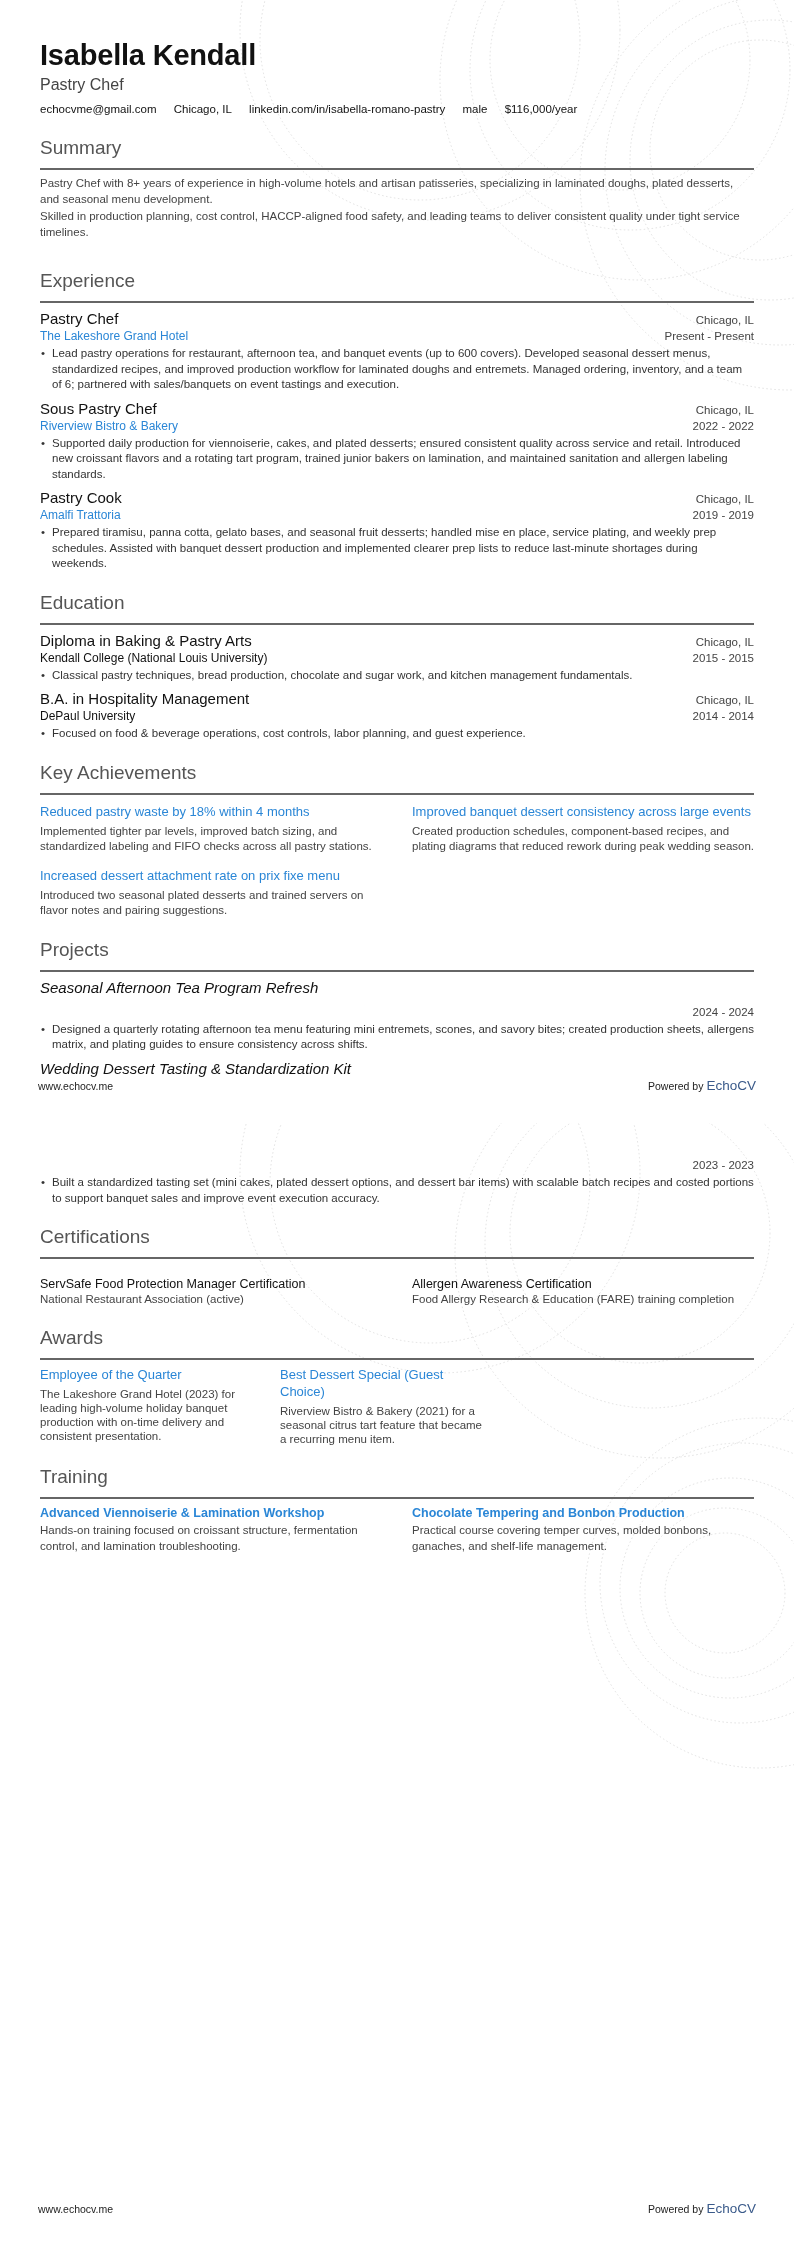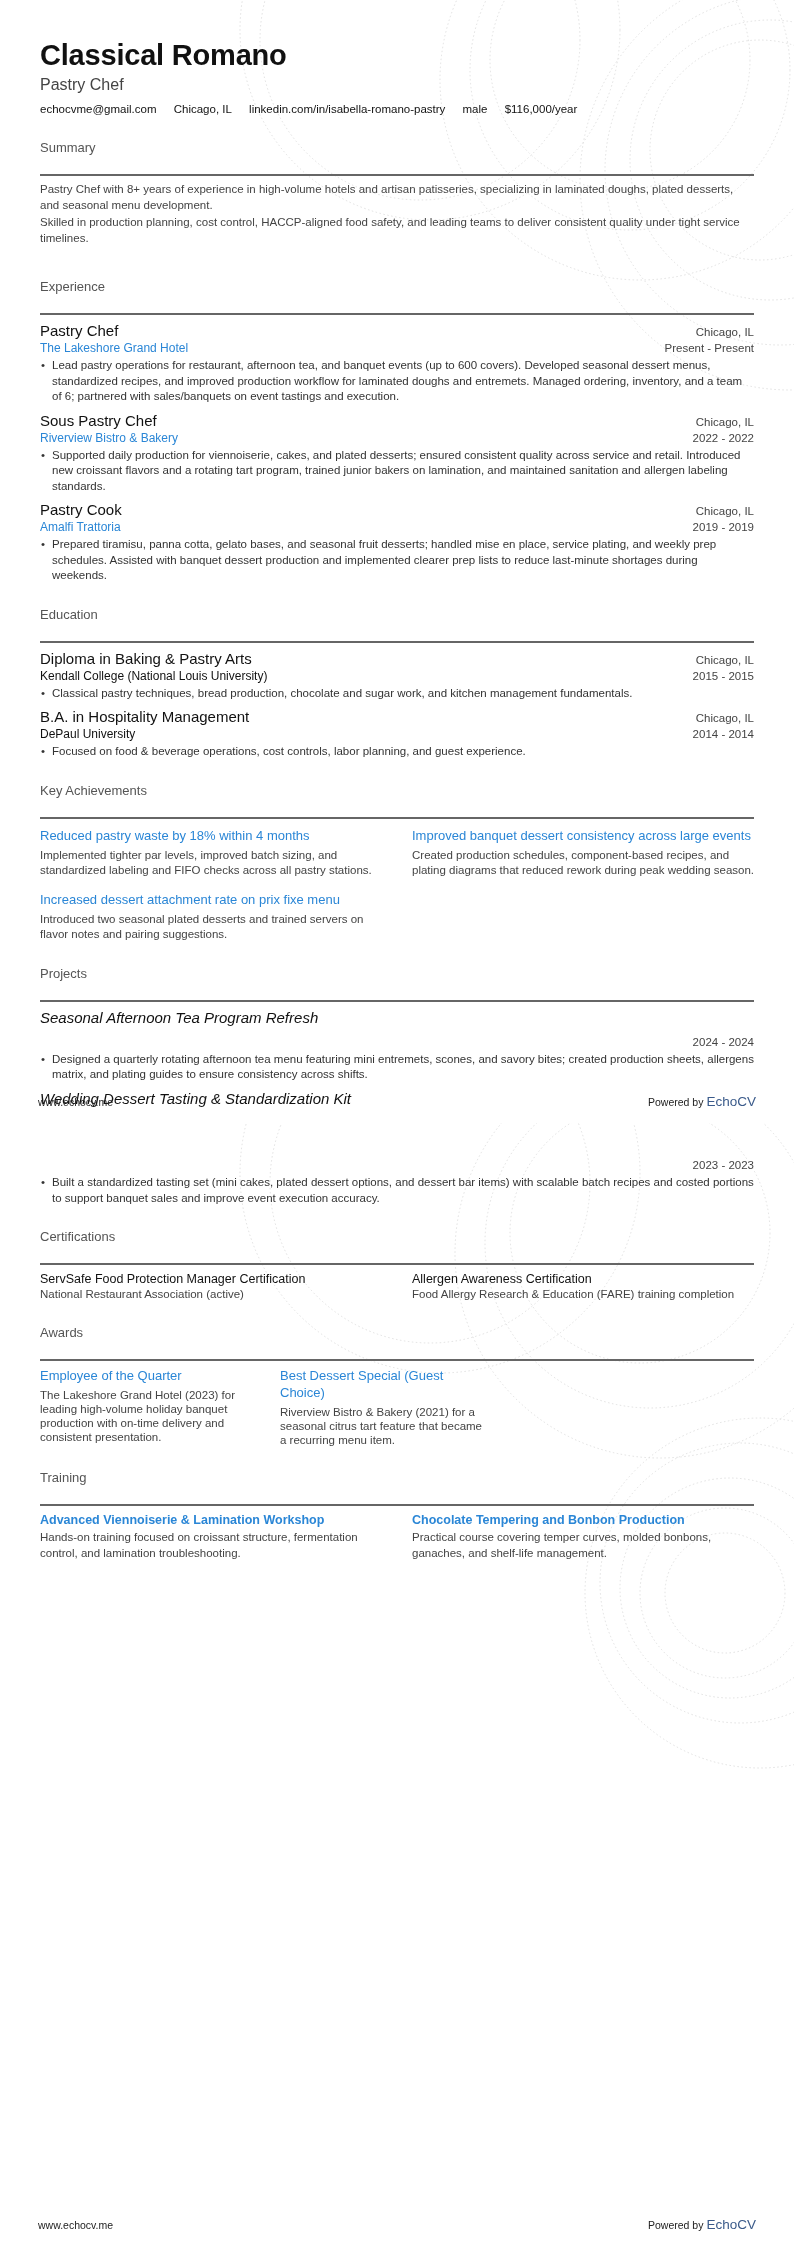--- a/index.html
+++ b/index.html
@@ -6,45 +6,45 @@
   body { width: 794px; font-family: "Liberation Sans", "DejaVu Sans", sans-serif; color: #222; }
   .page { position: relative; width: 794px; height: 1123px; overflow: hidden; background: #fff; }
   .page + .page { height: 1123px; }
   .deco { position: absolute; top: 0; left: 0; width: 794px; height: 1123px; pointer-events: none; z-index: 0; }
   .content { position: relative; z-index: 1; padding: 0 40px 0 40px; }
   .name { font-size: 29px; font-weight: bold; color: #111; margin: 0; padding-top: 38px; line-height: 34px; letter-spacing: -0.2px; }
   .role { font-size: 16px; color: #444; margin-top: 3px; line-height: 20px; }
   .contact { font-size: 11.5px; color: #111; margin-top: 6px; line-height: 16px; }
   .contact span { margin-right: 14px; text-align: center; }
   .section { margin-top: 20px; }
-  .section-title { font-size: 13px; color: #555; line-height: 18px; padding-bottom: 17px; border-bottom: 2.5px solid #666; margin-bottom: 6px; }
+  .section-title { font-size: 19px; color: #555; line-height: 18px; padding-bottom: 11px; border-bottom: 2.5px solid #666; margin-bottom: 6px; }
   .para { font-size: 11.5px; color: #444; line-height: 15.5px; margin: 0 0 2px 0; }
   .sub-title { font-size: 14px; color: #111; margin-top: 8px; line-height: 18px; }
   .skills-row { display: flex; flex-wrap: wrap; gap: 0 16px; margin-top: 4px; }
   .skill { font-size: 11.5px; color: #444; padding-bottom: 6px; border-bottom: 1.5px solid #111; line-height: 14px; }
   .entry { margin-top: 6px; }
   .row { display: flex; justify-content: space-between; align-items: baseline; }
   .entry-title { font-size: 15px; color: #111; line-height: 19px; }
   .entry-right { font-size: 11.5px; color: #444; line-height: 16px; }
   .company { font-size: 12px; color: #2a86d6; line-height: 16px; }
   .school { font-size: 12px; color: #111; line-height: 16px; }
   ul.bullets { margin: 2px 0 0 0; padding: 0 0 0 12px; list-style: none; }
   ul.bullets li { position: relative; font-size: 11.5px; color: #333; line-height: 15.5px; padding-left: 0; }
   ul.bullets li::before { content: "•"; position: absolute; left: -11px; top: 0; color: #333; }
   .grid2 { display: grid; grid-template-columns: 1fr 1fr; column-gap: 30px; row-gap: 10px; }
   .ach-title { font-size: 13px; color: #2a86d6; line-height: 17px; margin-top: 2px; }
   .ach-desc { font-size: 11.5px; color: #444; line-height: 15.5px; margin-top: 4px; }
   .grid-awards { display: grid; grid-template-columns: 210px 210px; column-gap: 30px; }
   .award-title { font-size: 13px; color: #2a86d6; line-height: 17px; }
   .award-desc { font-size: 11.5px; color: #444; line-height: 14px; margin-top: 4px; }
-  .cert-title { font-size: 12.5px; color: #111; line-height: 16px; }
+  .cert-title { font-size: 12.5px; color: #111; line-height: 16px; margin-top: 11px; }
   .cert-desc { font-size: 11.5px; color: #444; line-height: 15px; }
   .train-title { font-size: 12.5px; color: #2a86d6; font-weight: bold; line-height: 16px; }
   .train-desc { font-size: 11.5px; color: #444; line-height: 15.5px; margin-top: 2px; }
-  .footer { position: absolute; left: 38px; right: 38px; bottom: 14px; display: flex; justify-content: space-between; align-items: baseline; z-index: 2; }
+  .footer { position: absolute; left: 38px; right: 38px; bottom: 30px; display: flex; justify-content: space-between; align-items: baseline; z-index: 2; }
   .footer-left { font-size: 10.5px; color: #222; }
   .footer-right { font-size: 10.5px; color: #222; }
   .footer-right .brand { font-size: 13.5px; color: #3a5a8a; margin-left: 3px; }
   .proj-title { font-size: 15px; color: #111; line-height: 19px; margin-top: 6px; font-style: italic; }
   .proj-date { text-align: right; font-size: 11.5px; color: #444; line-height: 16px; margin-top: 7px; }
 </style>
 </head>
 <body>
 
 <div class="page">
@@ -55,21 +55,21 @@
       <circle cx="620" cy="60" r="130"></circle>
       <circle cx="630" cy="70" r="160"></circle>
       <circle cx="640" cy="80" r="200"></circle>
       <circle cx="760" cy="150" r="110"></circle>
       <circle cx="770" cy="160" r="140"></circle>
       <circle cx="780" cy="170" r="175"></circle>
       <circle cx="790" cy="180" r="210"></circle>
     </g>
   </svg>
   <div class="content">
-    <h1 class="name">Classical Romano</h1>
+    <h1 class="name">Isabella Kendall</h1>
     <div class="role">Pastry Chef</div>
     <div class="contact">
       <span>echocvme@gmail.com</span>
       <span>Chicago, IL</span>
       <span>linkedin.com/in/isabella-romano-pastry</span>
       <span>male</span>
       <span>$116,000/year</span>
     </div>
 
     <div class="section" style="margin-top:22px;">

